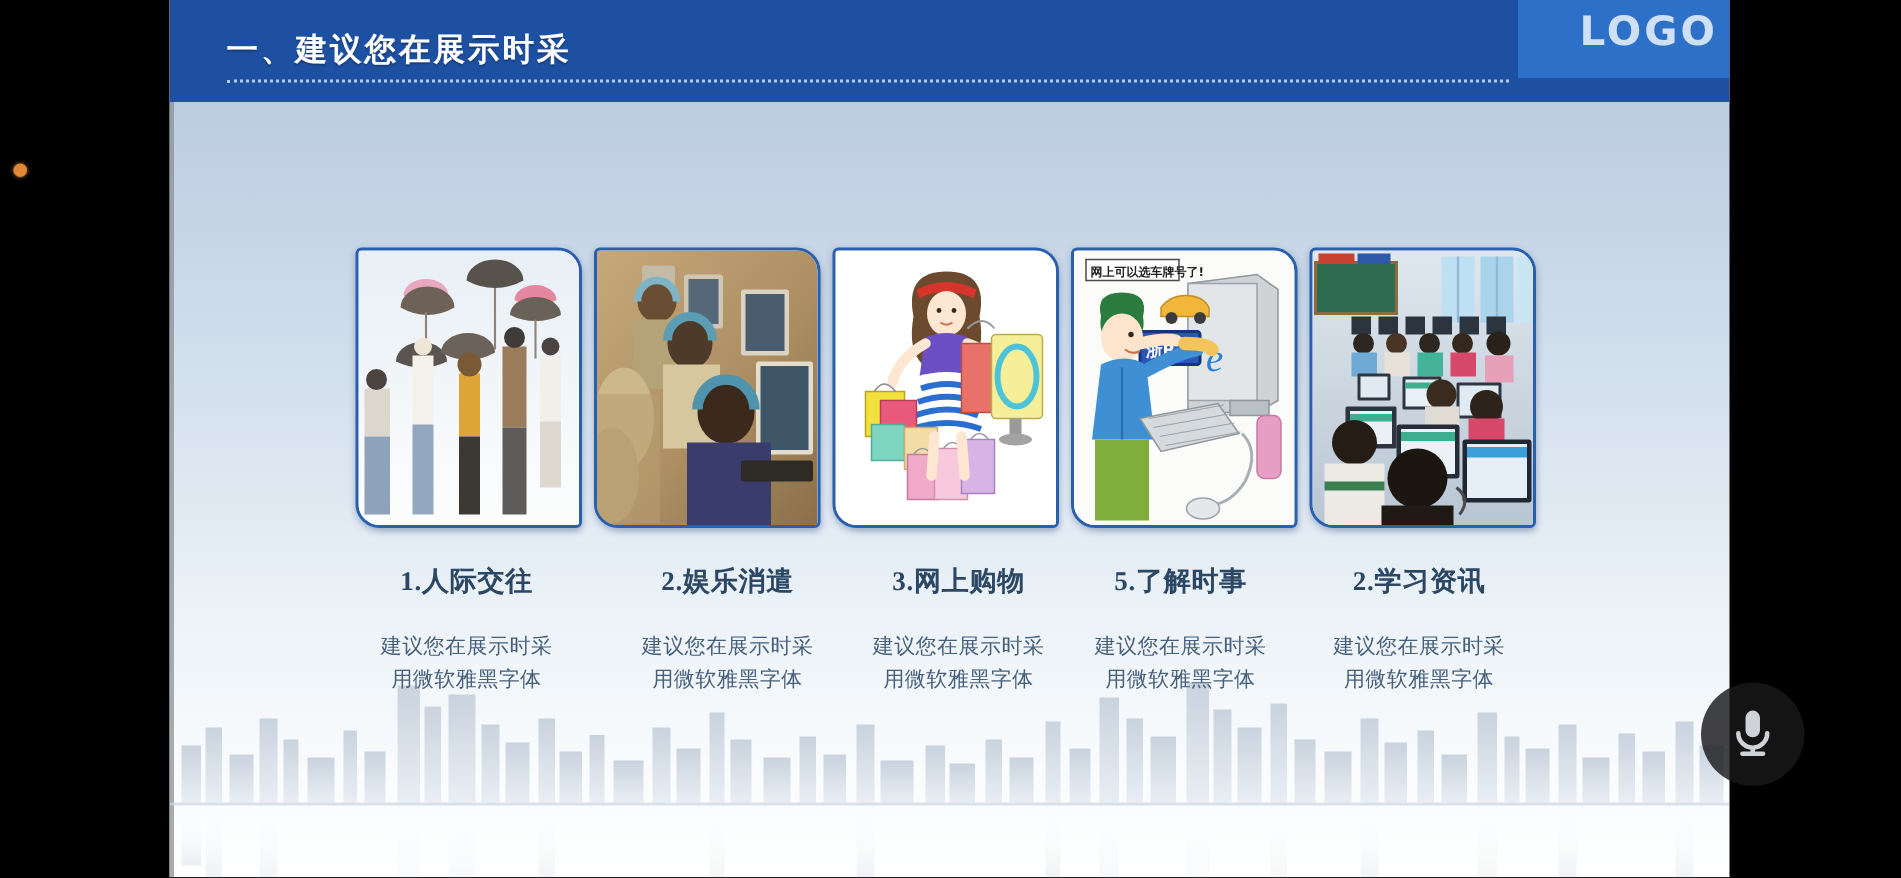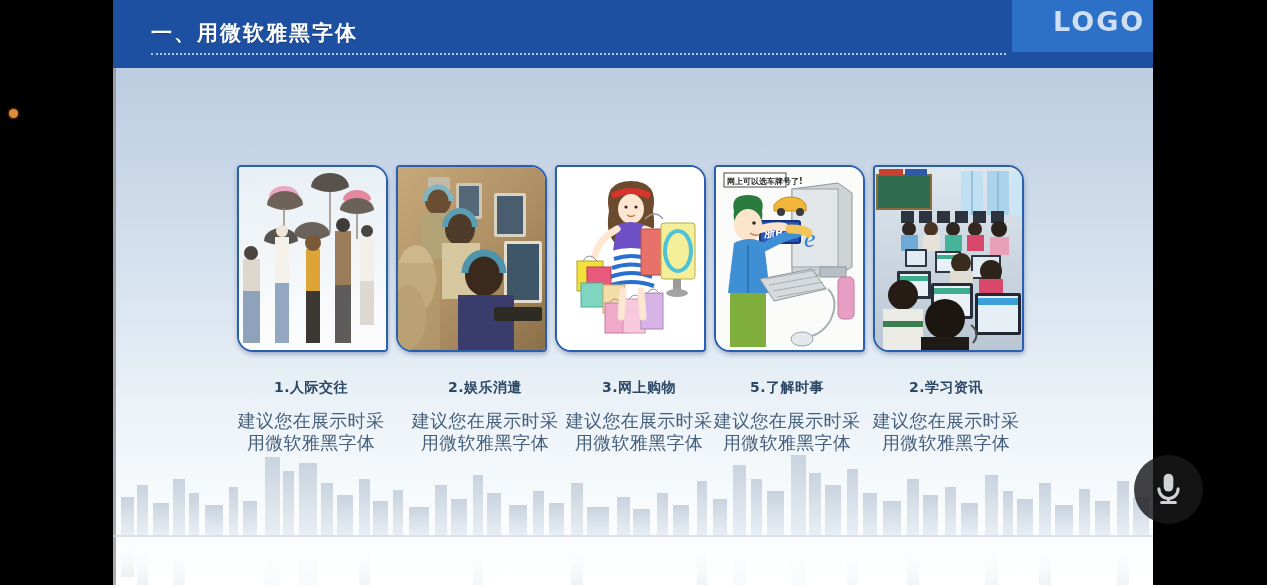--- a/index.html
+++ b/index.html
@@ -34,22 +34,22 @@
               border:2px solid #2a5fae;border-radius:4px 16px 4px 16px;
               background:#eef3fa;overflow:hidden;
               box-shadow:0 2px 5px rgba(40,70,120,.30);text-decoration:underline;}
   .card-shadow{position:absolute;left:4px;top:6px;width:147px;height:183px;
                border-radius:4px 16px 4px 16px;background:rgba(70,100,150,.18);filter:blur(2px);}
   .card-frame svg{display:block;width:100%;height:100%;}
 
   
   #captions{position:absolute;left:0;top:378px;width:1040px;height:75px;}
   .cap{position:absolute;top:0;width:176px;text-align:center;}
-  .cap-title{color:#2b4764;font-size:14px;font-weight:bold;letter-spacing:.5px;line-height:18px;}
-  .cap-body{margin-top:14px;color:#46607c;font-size:18px;line-height:22px;letter-spacing:.3px;}
+  .cap-title{color:#2b4764;font-size:18px;font-weight:bold;letter-spacing:.5px;line-height:18px;font-family:Liberation Serif, serif;}
+  .cap-body{margin-top:24px;color:#46607c;font-size:14px;line-height:22px;letter-spacing:.3px;}
   .cap-body span{display:block;}
 
   
   #thumb{position:absolute;left:1054px;top:22px;width:126px;height:116px;background:#2c313a;}
   #thumb-video{position:absolute;left:0;top:0;width:126px;height:88px;overflow:hidden;background:#2c313a;}
   #avatar{position:absolute;left:21px;top:3px;width:84px;height:84px;border-radius:50%;
           background:radial-gradient(circle at 42% 38%,#8d99ac 0%,#7e8b9f 58%,#76839a 100%);}
   .spot{position:absolute;border-radius:50%;}
   #thumb-bar{position:absolute;left:0;top:88px;width:126px;height:28px;background:#22262e;}
   #thumb-mic{position:absolute;left:8px;top:4px;width:20px;height:20px;}
@@ -165,21 +165,21 @@
             <rect x="926" y="48" width="12" height="52"></rect>
             <rect x="1004" y="46" width="12" height="54"></rect>
           </g>
         </g>
       </svg>
     </div>
 
     <div id="slide-header">
       <div id="header-accent"></div>
       <div id="header-logo">LOGO</div>
-      <div id="slide-title">一、用微软雅黑字体</div>
+      <div id="slide-title">一、建议您在展示时采</div>
       <div id="title-rule"></div>
     </div>
 
     <div id="cards">
 
       <div class="card" style="left:124px">
         <div class="card-shadow"></div>
         <div class="card-frame">
           <svg viewBox="0 0 147 183" preserveAspectRatio="none">
             <defs>

